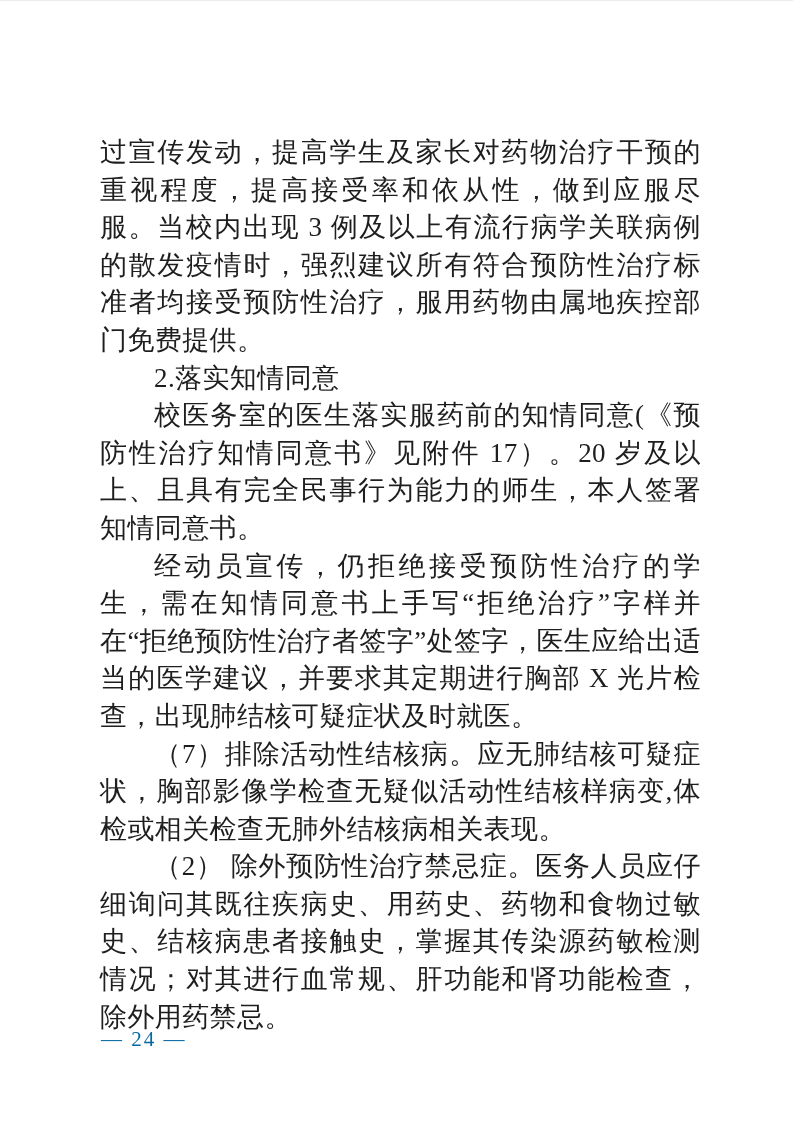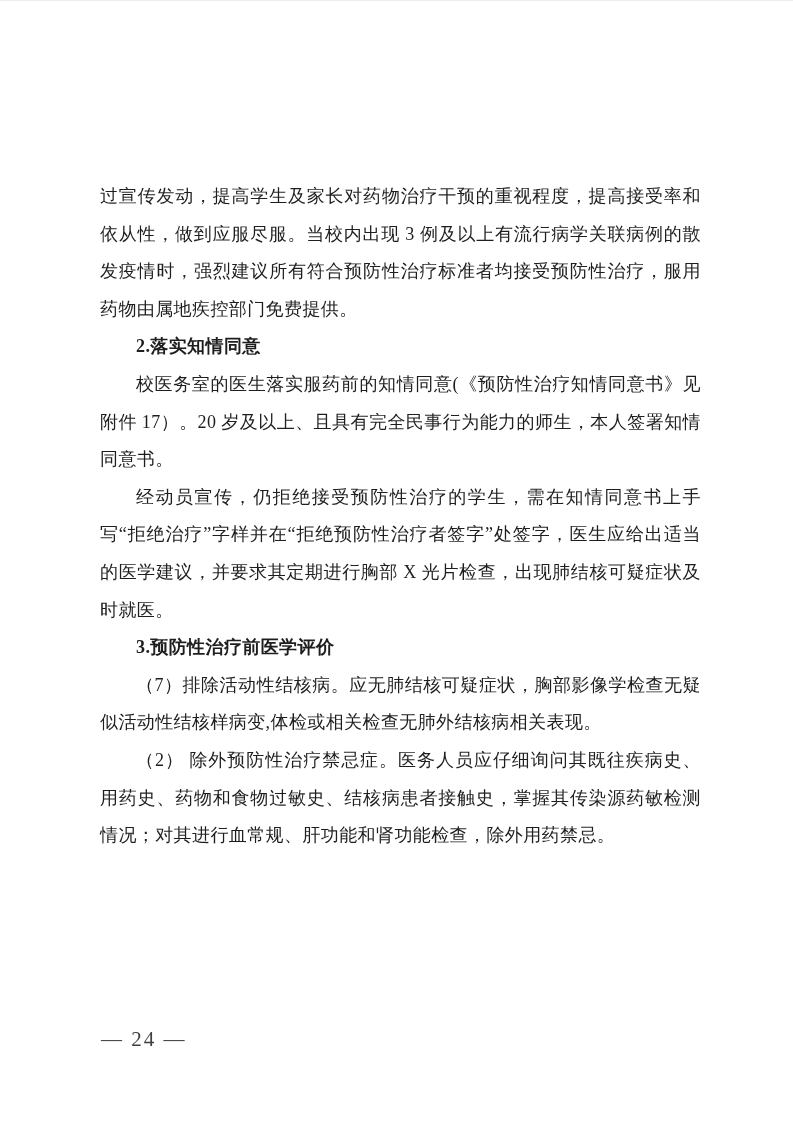--- a/index.html
+++ b/index.html
@@ -15,66 +15,64 @@
     border-top: 1px solid #ededed;
     overflow: hidden;
     font-family: "Liberation Serif", "DejaVu Serif", serif;
     color: #1e1e1e;
   }
   .content {
     position: absolute;
     left: 100px;
     top: 133px;
     width: 601px;
-    font-size: 18px;
+    font-size: 27px;
     line-height: 37.6px;
     text-align: justify;
     text-justify: inter-character;
     letter-spacing: 0.4px;
-    margin-top: 44px;
   }
   .content p {
     margin: 0;
     padding: 0;
   }
   .body-para {
     text-indent: 2em;
   }
   .first-para {
     text-indent: 0;
   }
   .heading-para {
     text-indent: 2em;
-    font-weight: bold;
+    font-weight: normal;
   }
   .page-number {
     position: absolute;
     left: 101px;
     top: 1026px;
     font-size: 21px;
-    color: #404040;
+    color: #0369a1;
     letter-spacing: 2px;
     font-family: "Liberation Serif", "DejaVu Serif", serif;
   }
 </style>
 </head>
 <body>
 
 <div class="page">
 
   <main class="content">
     <p class="first-para">过宣传发动，提高学生及家长对药物治疗干预的重视程度，提高接受率和依从性，做到应服尽服。当校内出现 3 例及以上有流行病学关联病例的散发疫情时，强烈建议所有符合预防性治疗标准者均接受预防性治疗，服用药物由属地疾控部门免费提供。</p>
 
     <p class="heading-para">2.落实知情同意</p>
 
     <p class="body-para">校医务室的医生落实服药前的知情同意(《预防性治疗知情同意书》见附件 17）。20 岁及以上、且具有完全民事行为能力的师生，本人签署知情同意书。</p>
 
     <p class="body-para">经动员宣传，仍拒绝接受预防性治疗的学生，需在知情同意书上手写“拒绝治疗”字样并在“拒绝预防性治疗者签字”处签字，医生应给出适当的医学建议，并要求其定期进行胸部 X 光片检查，出现肺结核可疑症状及时就医。</p>
 
-    <p class="heading-para">3.预防性治疗前医学评价</p>
 
 
     <p class="body-para">（7）排除活动性结核病。应无肺结核可疑症状，胸部影像学检查无疑似活动性结核样病变,体检或相关检查无肺外结核病相关表现。</p>
 
     <p class="body-para">（2） 除外预防性治疗禁忌症。医务人员应仔细询问其既往疾病史、用药史、药物和食物过敏史、结核病患者接触史，掌握其传染源药敏检测情况；对其进行血常规、肝功能和肾功能检查，除外用药禁忌。</p>
   </main>
 
   <div class="page-number">— 24 —</div>
 
 </div>

